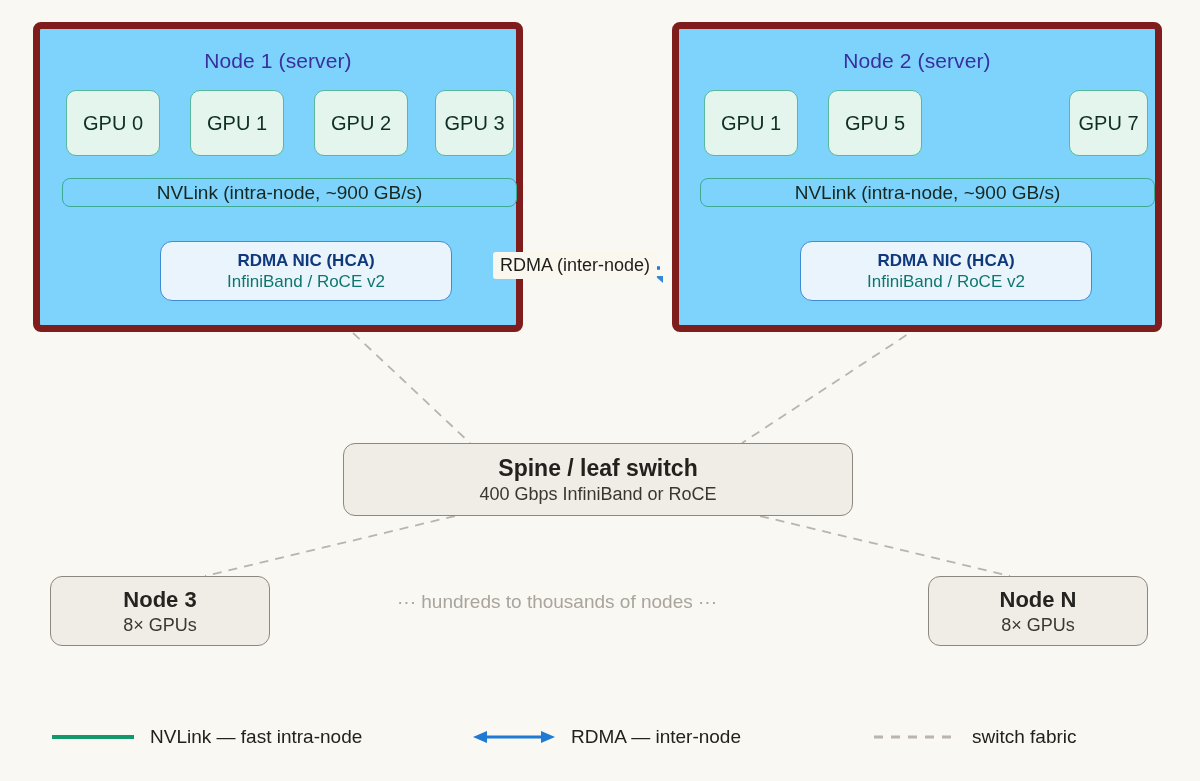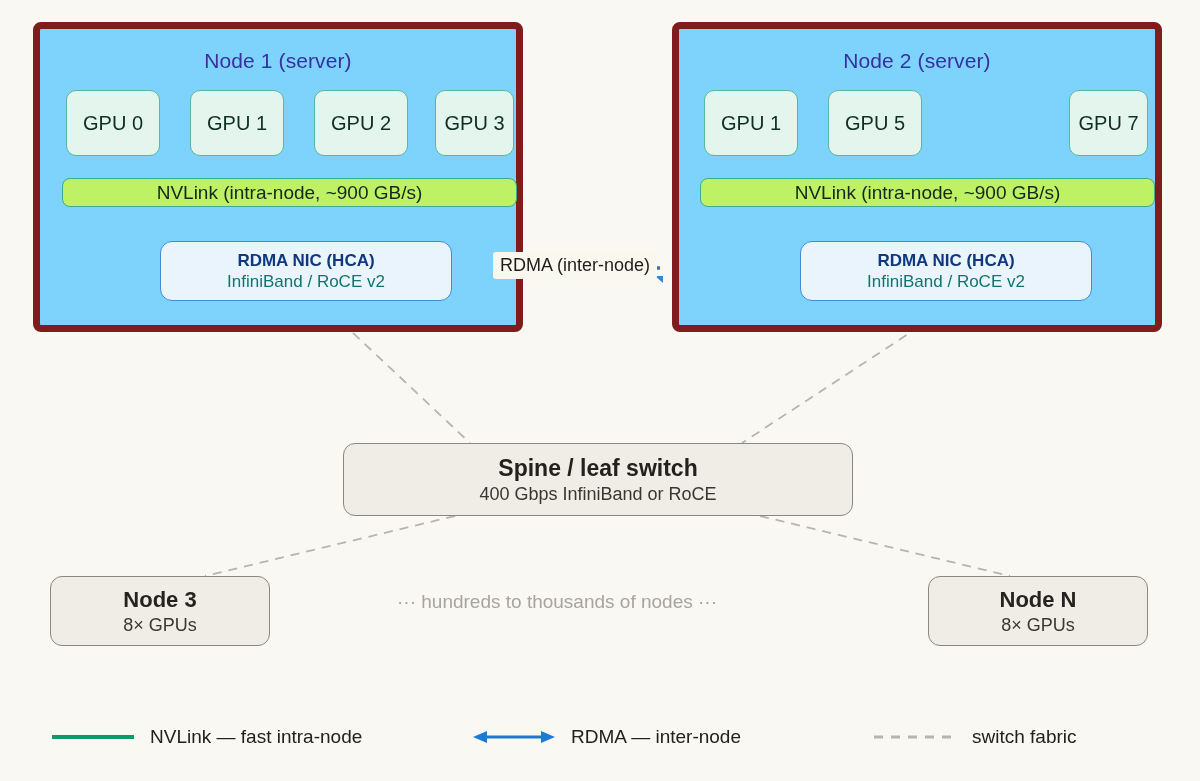--- a/index.html
+++ b/index.html
@@ -52,21 +52,21 @@
     display: flex;
     align-items: center;
     justify-content: center;
     font-size: 20px;
     color: #0f2f22;
   }
 
   
   .nvlink-bar {
     position: absolute;
-    background: #bef264;
+    background: #7dd3fc;
     border: 1.6px solid #3faa92;
     border-radius: 8px;
     box-sizing: border-box;
     display: flex;
     align-items: center;
     justify-content: center;
     font-size: 19px;
     color: #16271f;
   }
 

